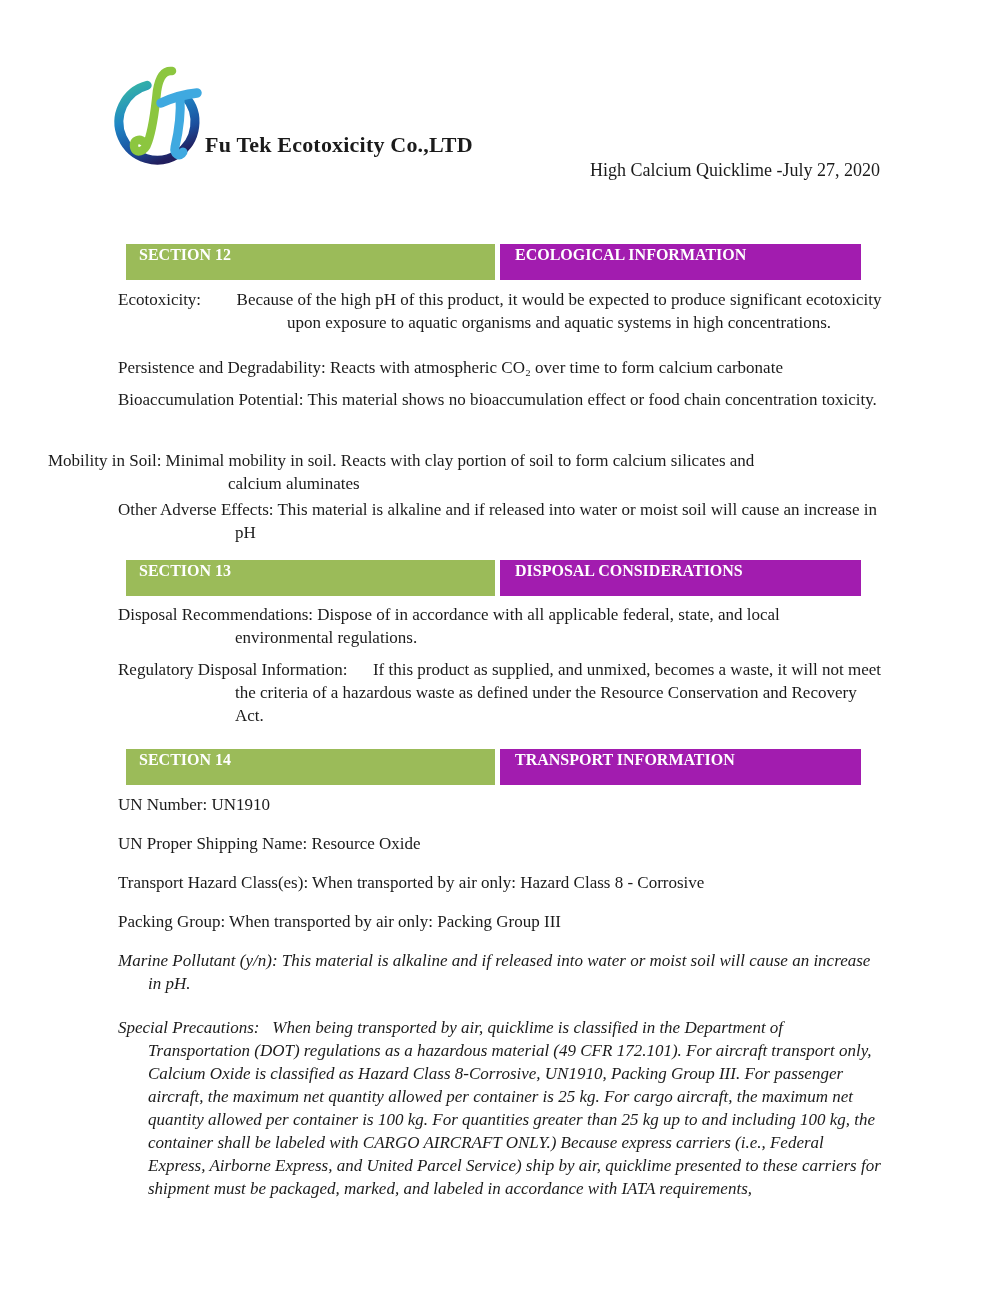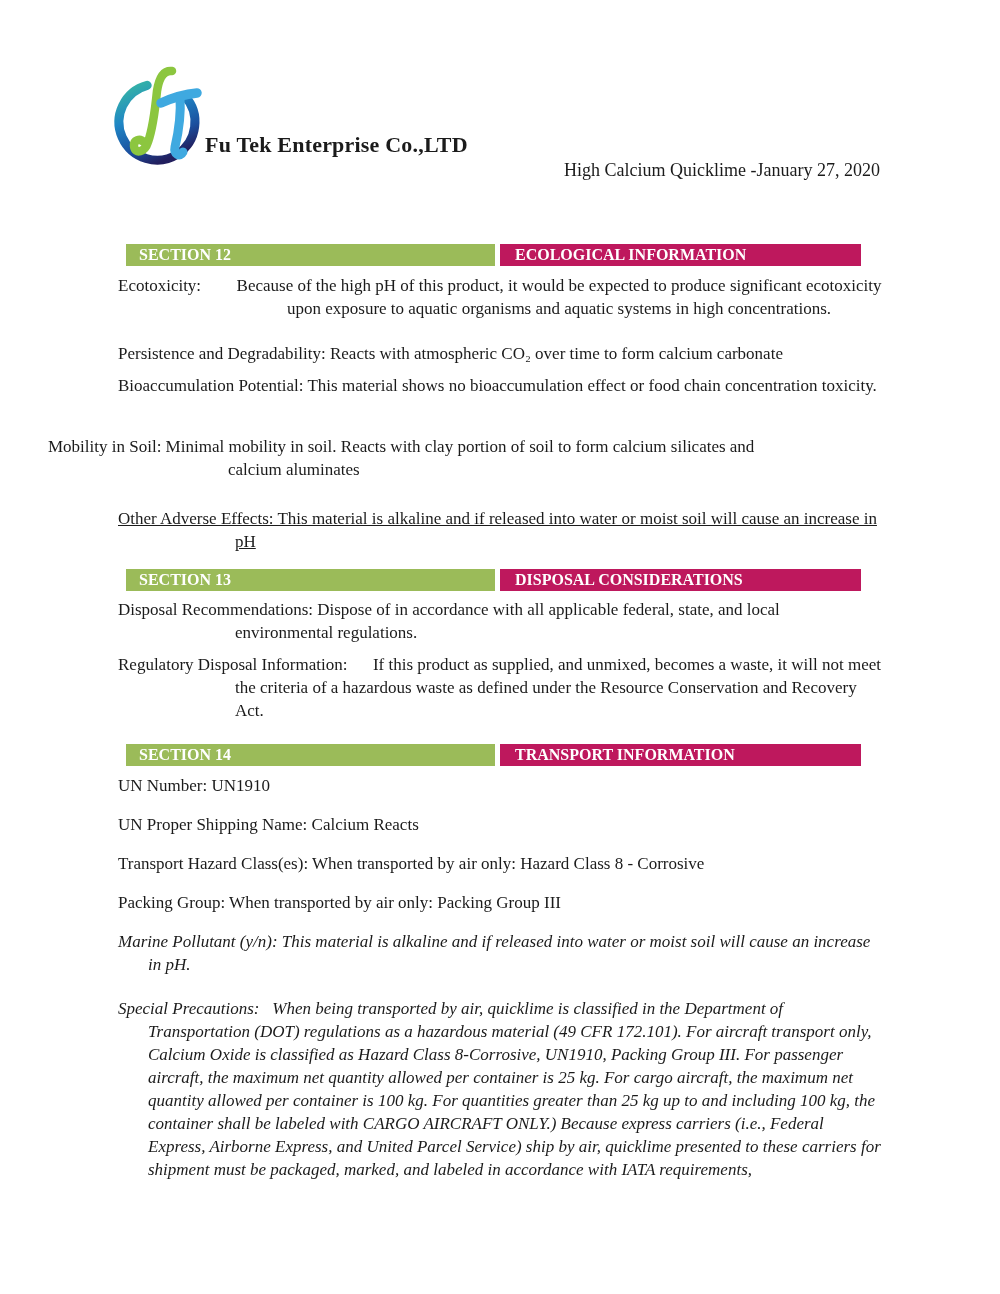--- a/index.html
+++ b/index.html
@@ -24,57 +24,57 @@
   .doc-title {
     position: absolute; right: 120px; top: 160px;
     font-size: 18px;
   }
 
   
   .section-bar {
     display: flex;
     margin-left: 103px;
     width: 758px;
-    height: 22px;
+    height: 36px;
     color: #ffffff;
     font-weight: bold;
     font-size: 16px;
     line-height: 22px;
     padding-left: 23px;
   }
   .bar-left {
     width: 374px;
     background: #9bbb59;
     padding-left: 13px;
     border-right: 5px solid #ffffff;
   }
   .bar-right {
     flex: 1;
-    background: #be185d;
+    background: #a21caf;
     padding-left: 15px;
   }
 
   
   .para {
     margin-left: 118px;
     width: 764px;
     font-size: 17px;
     line-height: 23px;
   }
   .hang117 { padding-left: 117px; text-indent: -117px; }
   .hang180 { padding-left: 180px; text-indent: -180px; margin-left: 48px; }
   .hang30  { padding-left: 30px;  text-indent: -30px; font-style: italic;  }
 
   .eco-row { display: flex; }
   .eco-label { width: 118px; flex-shrink: 0; }
   .eco-text { flex: 1; text-align: center; }
 
   .mt7  { margin-top: 7px; }
   .mt8  { margin-top: 8px; }
-  .mt14 { margin-top: 26px; text-decoration: underline; }
+  .mt14 { margin-top: 3px; }
   .mt15 { margin-top: 9px; }
   .mt16 { margin-top: 16px; }
   .mt21 { margin-top: 21px; }
   .mt22 { margin-top: 22px; }
   .mt38 { margin-top: 38px; }
 </style>
 </head>
 <body>
 
 <div class="page">
@@ -93,22 +93,22 @@
 
         <path d="M 37.2 25.3 A 38 38 0 1 0 75.2 36.6" fill="none" stroke="url(#ringGrad)" stroke-width="9" stroke-linecap="round"></path>
 
         <path d="M 62 11 C 53 10 49 18 47 31 C 45 51 43 68 38 82 C 35 92 25 95 24 86 C 23.5 80 30 78 33.5 82" fill="none" stroke="#8cc63f" stroke-width="8.5" stroke-linecap="round"></path>
 
         <path d="M 51 43 C 62 38 76 34 87 33" fill="none" stroke="#3fa9e0" stroke-width="9.5" stroke-linecap="round"></path>
 
         <path d="M 70 37 C 71 52 69 70 65 87 C 63.5 94 70 98 73 92" fill="none" stroke="#3fa9e0" stroke-width="9" stroke-linecap="round"></path>
       </svg>
     </div>
-    <div class="company-name">Fu Tek Enterprise Co.,LTD</div>
-    <div class="doc-title">High Calcium Quicklime -January 27, 2020</div>
+    <div class="company-name">Fu Tek Ecotoxicity Co.,LTD</div>
+    <div class="doc-title">High Calcium Quicklime -July 27, 2020</div>
   </header>
 
   <main>
 
     <div class="section-bar">
       <div class="bar-left">SECTION 12</div>
       <div class="bar-right">ECOLOGICAL INFORMATION</div>
     </div>
 
     <div class="para eco-row mt8">
@@ -133,21 +133,21 @@
 
     <p class="para hang117 mt15">Regulatory Disposal Information:&nbsp;&nbsp;&nbsp;&nbsp;&nbsp;&nbsp;If this product as supplied, and unmixed, becomes a waste, it will not meet the criteria of a hazardous waste as defined under the Resource Conservation and Recovery Act.</p>
 
     <div class="section-bar mt22">
       <div class="bar-left">SECTION 14</div>
       <div class="bar-right">TRANSPORT INFORMATION</div>
     </div>
 
     <p class="para mt8">UN Number: UN1910</p>
 
-    <p class="para mt16">UN Proper Shipping Name: Calcium Reacts</p>
+    <p class="para mt16">UN Proper Shipping Name: Resource Oxide</p>
 
     <p class="para mt16">Transport Hazard Class(es): When transported by air only: Hazard Class 8 - Corrosive</p>
 
     <p class="para mt16">Packing Group: When transported by air only: Packing Group III</p>
 
     <p class="para hang30 mt16">Marine Pollutant (y/n): This material is alkaline and if released into water or moist soil will cause an increase in pH.</p>
 
     <p class="para hang30 mt21">Special Precautions:&nbsp;&nbsp;&nbsp;When being transported by air, quicklime is classified in the Department of Transportation (DOT) regulations as a hazardous material (49 CFR 172.101). For aircraft transport only, Calcium Oxide is classified as Hazard Class 8-Corrosive, UN1910, Packing Group III. For passenger aircraft, the maximum net quantity allowed per container is 25 kg. For cargo aircraft, the maximum net quantity allowed per container is 100 kg. For quantities greater than 25 kg up to and including 100 kg, the container shall be labeled with CARGO AIRCRAFT ONLY.) Because express carriers (i.e., Federal Express, Airborne Express, and United Parcel Service) ship by air, quicklime presented to these carriers for shipment must be packaged, marked, and labeled in accordance with IATA requirements,</p>
 
   </main>

